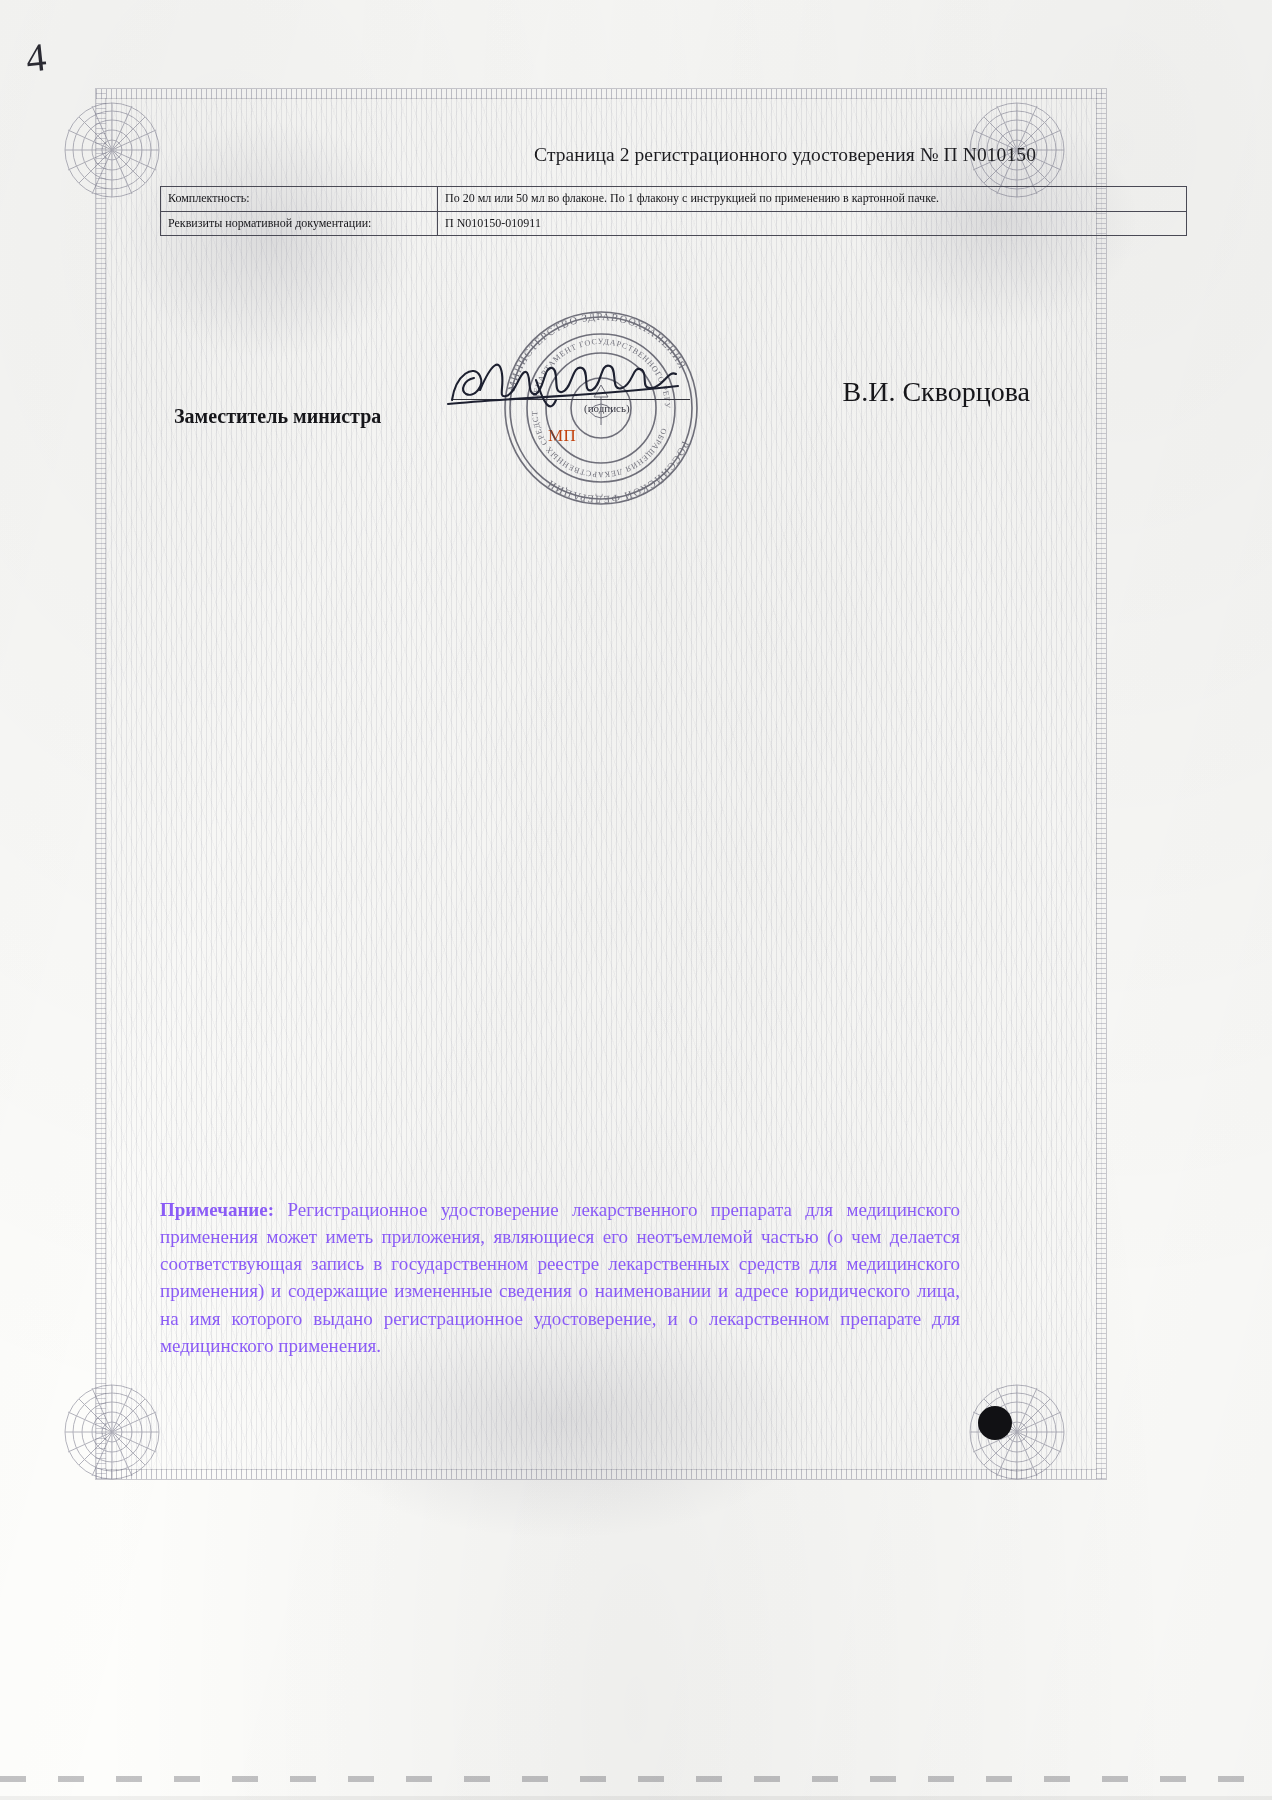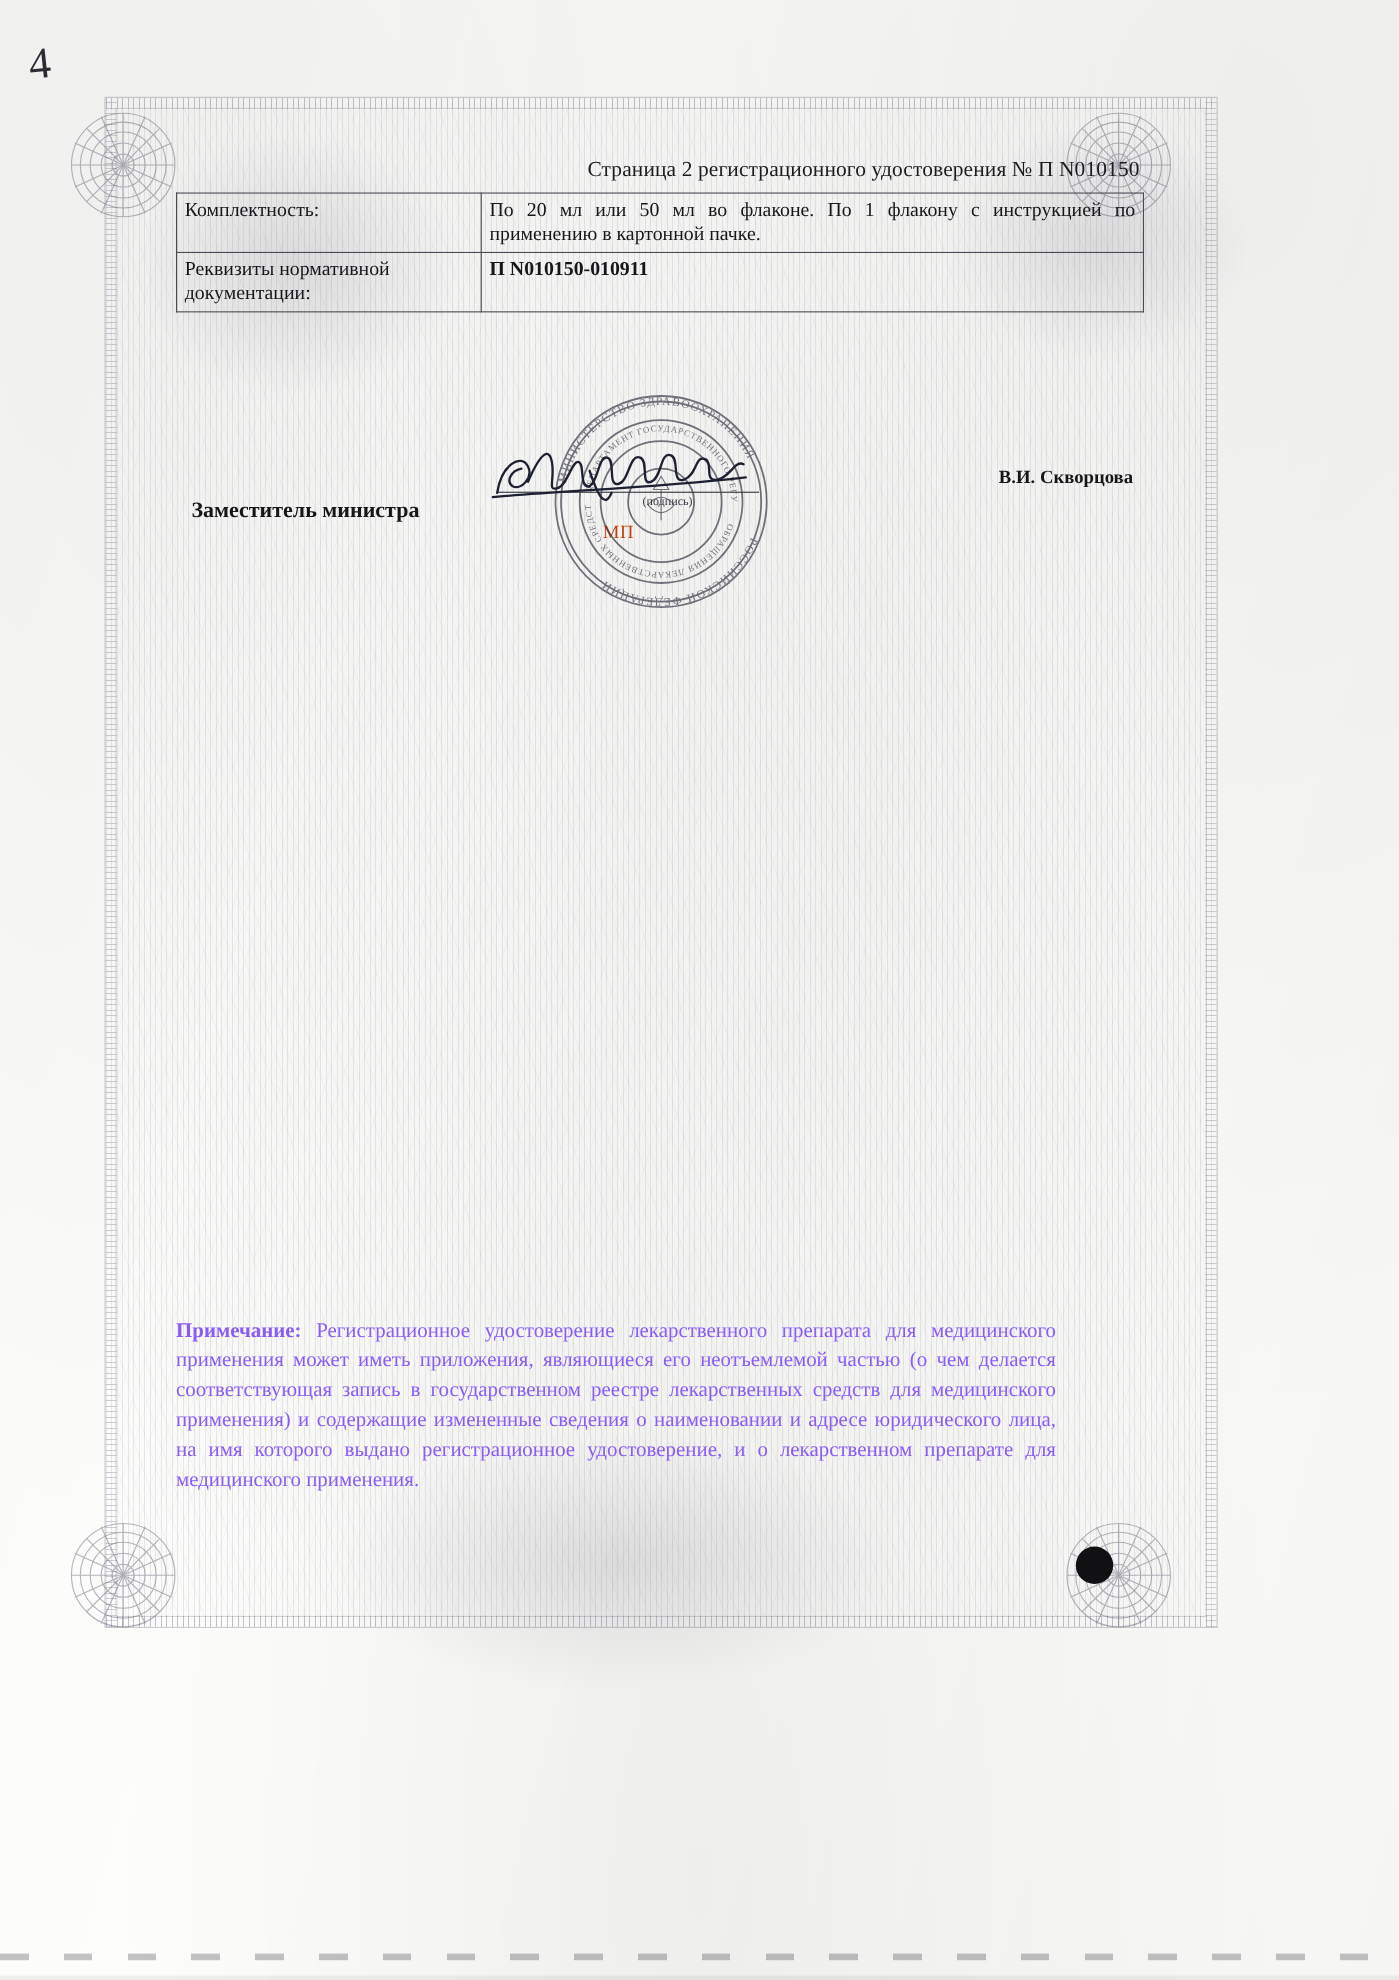--- a/index.html
+++ b/index.html
@@ -118,60 +118,60 @@
   }
   .doc-header {
     text-align: right;
     font-size: 19.5px;
     color: #1c1c20;
     padding-right: 4px;
     letter-spacing: .1px;
   }
 
   table.main-table {
-    width: 880px;
+    width: 1027px;
     border-collapse: collapse;
-    margin-top: 9px;
-    font-size: 18px;
+    margin-top: 20px;
+    font-size: 12px;
     color: #17171b;
   }
   table.main-table td {
     border: 1px solid #4a4a55;
     padding: 4px 7px 5px 7px;
     vertical-align: top;
     line-height: 1.22;
   }
   .cell-label { width: 262px; }
   .cell-value-justify {
     text-align: justify;
     text-align-last: left;
   }
-  .bold { font-weight: bold; }
+  .bold { font-weight: normal; }
 
   
   .sign-row {
     position: relative;
     margin-top: 118px;
     height: 130px;
   }
   .sign-title {
     position: absolute;
     left: 14px;
     top: 22px;
     font-size: 20px;
     font-weight: bold;
     color: #16161a;
     margin-top: 29px;
   }
   .sign-name {
     position: absolute;
     right: 10px;
     top: 22px;
-    font-size: 17px;
-    font-weight: bold;
+    font-size: 28px;
+    font-weight: normal;
     color: #16161a;
     white-space: nowrap;
   }
   .sign-line {
     position: absolute;
     left: 292px;
     top: 45px;
     width: 238px;
     border-bottom: 1px solid #33333b;
   }

